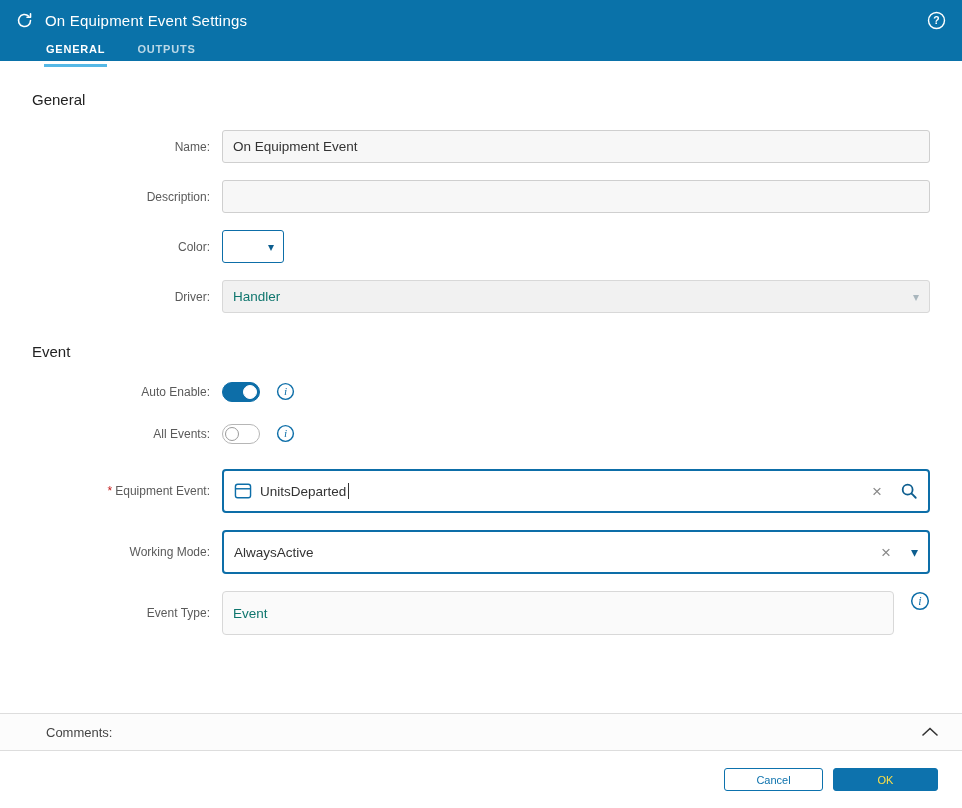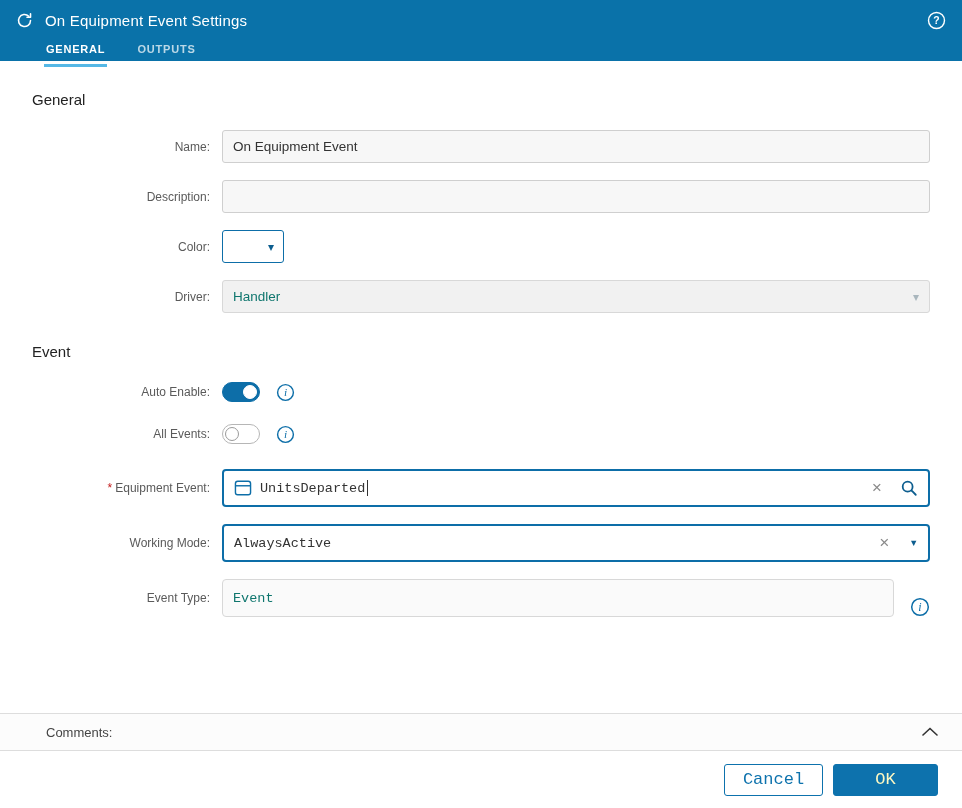--- a/index.html
+++ b/index.html
@@ -21,21 +21,21 @@
          color:rgba(255,255,255,.72); cursor:pointer; font-weight:700; }
   .tab.active { color:#fff; border-bottom:3px solid #55b8e6; }
 
   
   main { padding:20px 32px 0 32px; }
   .section-heading { font-size:15px; color:#222; font-weight:400; margin:10px 0 22px 0; }
   .row { display:flex; align-items:center; margin-bottom:17px; }
   .lbl { width:190px; flex:none; text-align:right; padding-right:12px;
          font-size:12px; color:#5a5a5a; }
   .req { color:#c21a1a; margin-right:3px; }
-  .ctl { flex:1; display:flex; align-items:flex-end; }
+  .ctl { flex:1; display:flex; align-items:flex-start; }
 
   .input {
     height:33px; flex:1; border:1px solid #cfcfcf; border-radius:3px;
     background:#f7f7f7; padding:0 10px; font-size:13.5px; color:#333;
     font-family:"Liberation Sans", sans-serif; outline:none;
     display:flex; align-items:center;
   }
   input.input { display:block; width:100%; }
   .input.disabled { background:#f1f1f1; border-color:#d8d8d8; color:#9b9b9b; }
   .ph { color:#0f766e; flex:1; }
@@ -43,23 +43,23 @@
   .caret.dark { color:#0d5e8f; }
   .caret.grey { color:#a9b6bd; }
 
   .color-select {
     width:62px; height:33px; border:1px solid #0d6ea8; border-radius:3px;
     background:#fff; display:flex; align-items:center; justify-content:flex-end;
     padding-right:9px; cursor:pointer;
   }
 
   .field {
-    height:38px; flex:1; border-radius:4px; background:#fff;
+    height:44px; flex:1; border-radius:4px; background:#fff;
     display:flex; align-items:center; padding:0 10px; gap:8px;
-    font-size:13.5px; color:#333;font-family:Liberation Mono, monospace;
+    font-size:13.5px; color:#333;
   }
   .field.focus { border:2px solid #0d6ea8; }
   .field.disabled { border:1px solid #d8d8d8; background:#fafafa; }
   .val { white-space:nowrap; }
   .cursor { width:1px; height:16px; background:#333; margin-left:-6px; }
   .spacer { flex:1; }
   .clear { color:#8a8a8a; font-size:17px; line-height:1; cursor:pointer; padding:0 4px; }
 
   .toggle { width:38px; height:20px; border-radius:10px; background:#fff;
             border:1px solid #b6b6b6; position:relative; cursor:pointer; flex:none; }
@@ -70,24 +70,24 @@
   .info { margin-left:16px; display:flex; align-items:center; cursor:pointer; flex:none; }
 
   
   .bottom { position:absolute; left:0; right:0; bottom:0; }
   .comments { height:38px; border-top:1px solid #ddd; border-bottom:1px solid #ddd;
               background:#fcfcfc; display:flex; align-items:center;
               padding:0 24px 0 46px; font-size:13px; color:#444; cursor:pointer; }
   .comments .chev { margin-left:auto; display:flex; align-items:center; }
   .footer { height:57px; display:flex; align-items:center; justify-content:flex-end;
             gap:10px; padding-right:24px; background:#fff; }
-  .btn { height:32px; border-radius:3px; font-size:17px; cursor:pointer;
-         font-family:Liberation Mono, monospace; }
+  .btn { height:23px; border-radius:3px; font-size:11px; cursor:pointer;
+         font-family:Liberation Sans, sans-serif; }
   .btn.cancel { width:99px; background:#fff; border:1px solid #0d72ad; color:#0d72ad; }
-  .btn.ok { width:105px; background:#0d72ad; border:1px solid #0d72ad; color:#fef9c3; }
+  .btn.ok { width:105px; background:#0d72ad; border:1px solid #0d72ad; color:#fde047; }
 </style>
 </head>
 <body>
 
 <div>
 
   <header class="header">
     <div class="title-row">
       <span class="hdr-icon">
         <svg width="17" height="17" viewBox="0 0 24 24" fill="none" stroke="#ffffff" stroke-width="2.2" stroke-linecap="round" stroke-linejoin="round">

